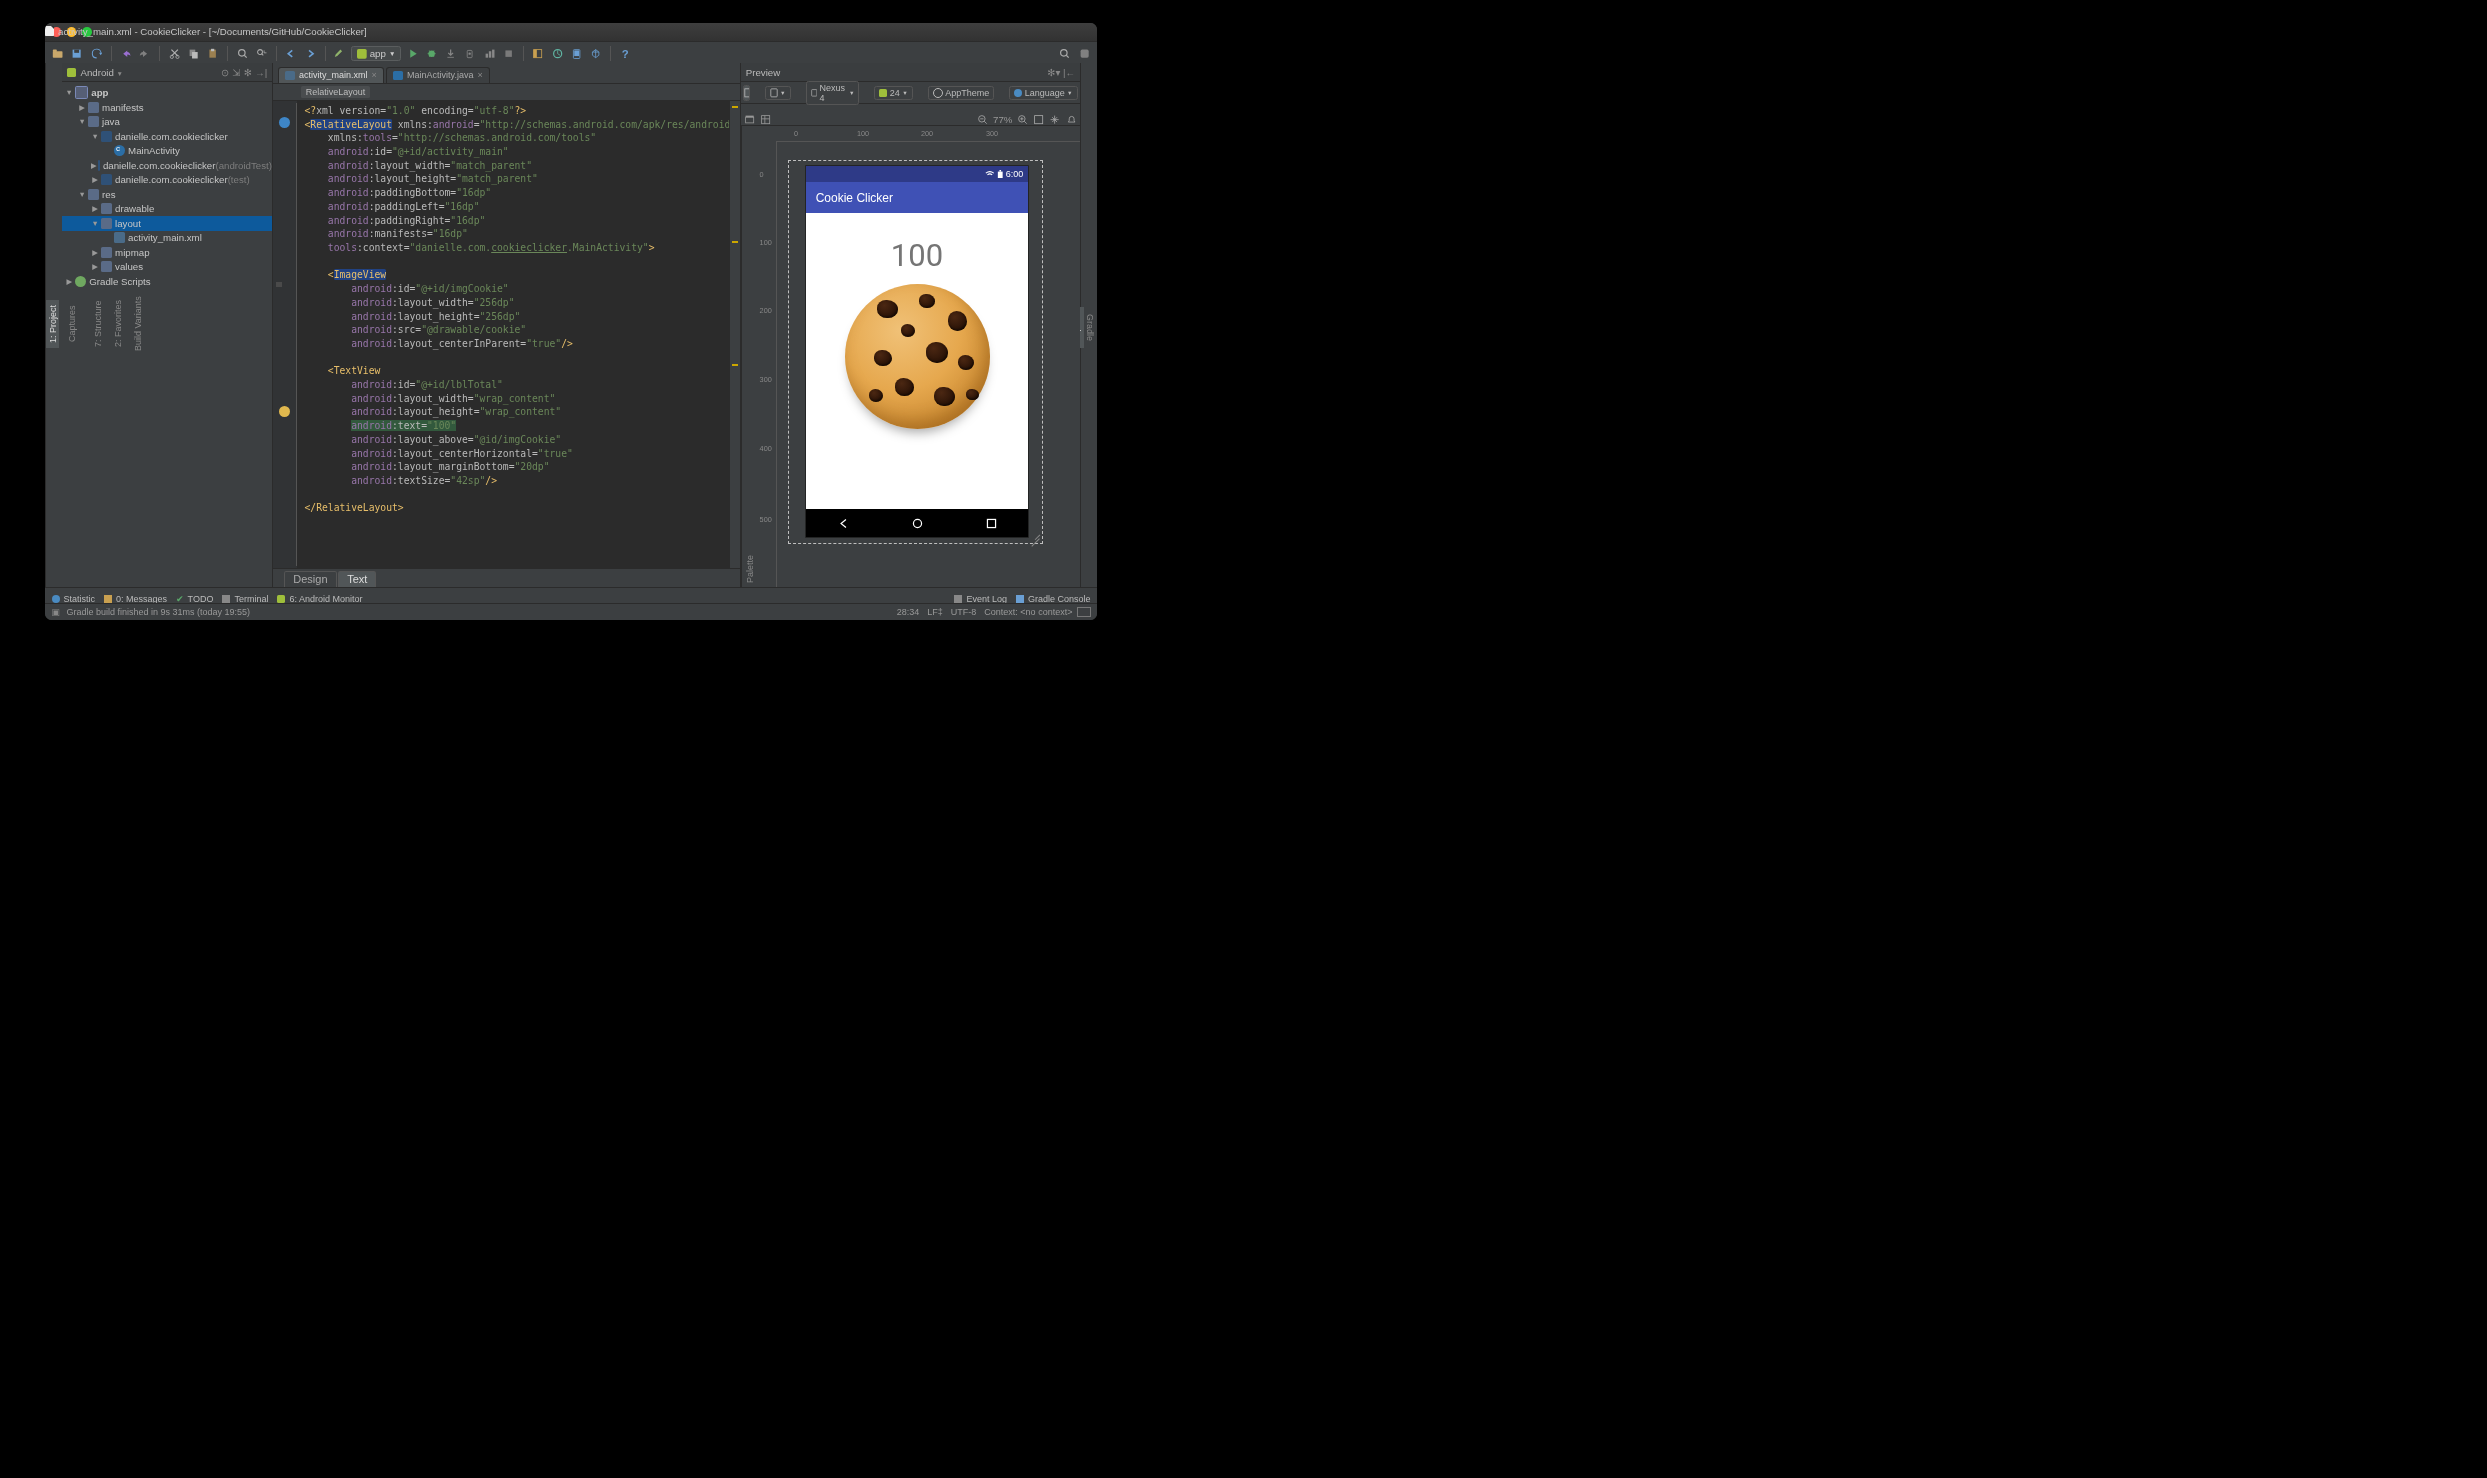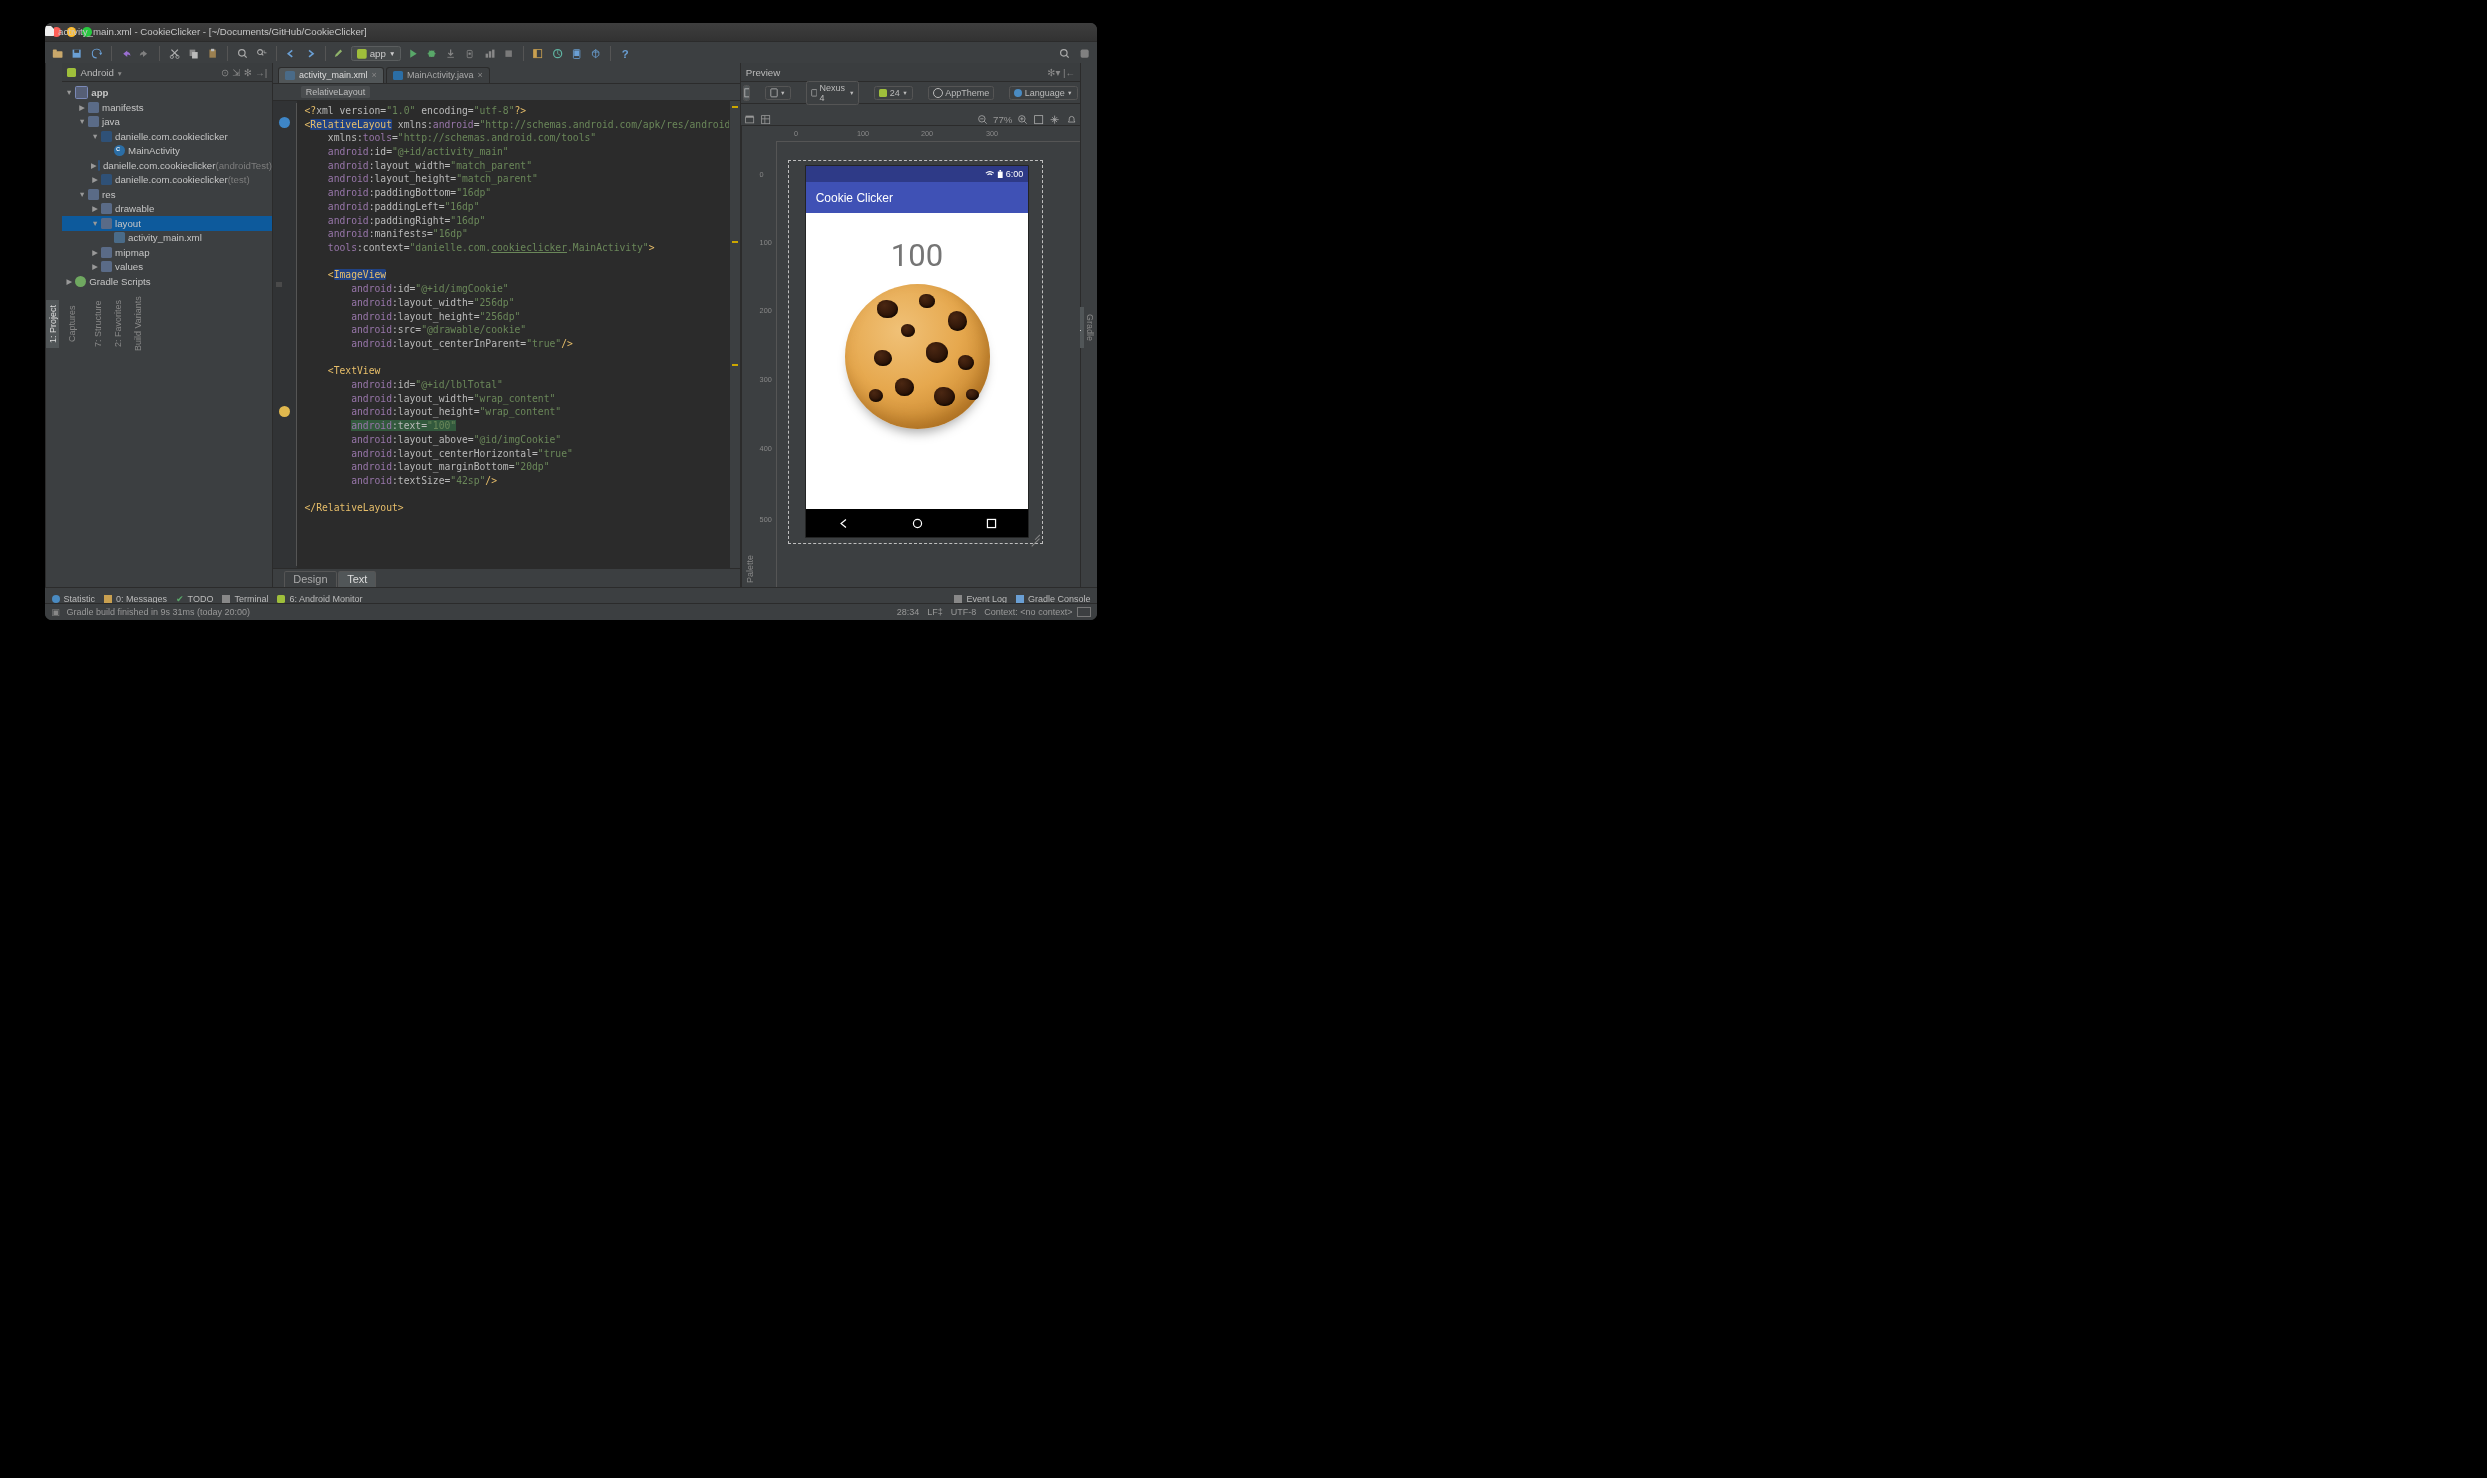--- a/index.html
+++ b/index.html
@@ -675,21 +675,21 @@
         <span>Event Log</span>
       </div>
     <div class="tool">
         <span style="width:8px;height:8px;background:#6a9fd4;display:inline-block"></span>
         <span>Gradle Console</span>
       </div>
   </div>
 
   <div class="statusline">
     <span style="margin-right:6.5px;color:#888">▣</span>
-    <span>Gradle build finished in 9s 31ms (today 20:00)</span>
+    <span>Gradle build finished in 9s 31ms (today 19:55)</span>
     <span class="flex-spacer"></span>
     <span>28:34</span>
     <span style="margin:0 8px"><span>LF</span>‡</span>
     <span style="margin-right:8px">UTF-8</span>
     <span style="margin-right:4.8px">Context: &lt;no context&gt;</span>
     <span style="width:11.3px;height:8px;border:0.8px solid #777;display:inline-block"></span>
   </div>
 </div>
 
 

